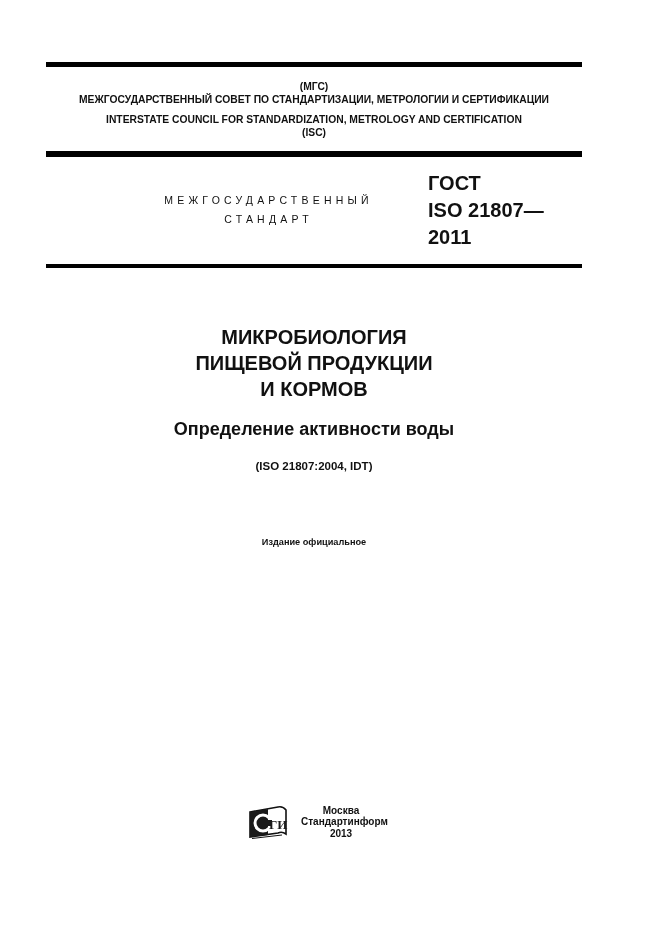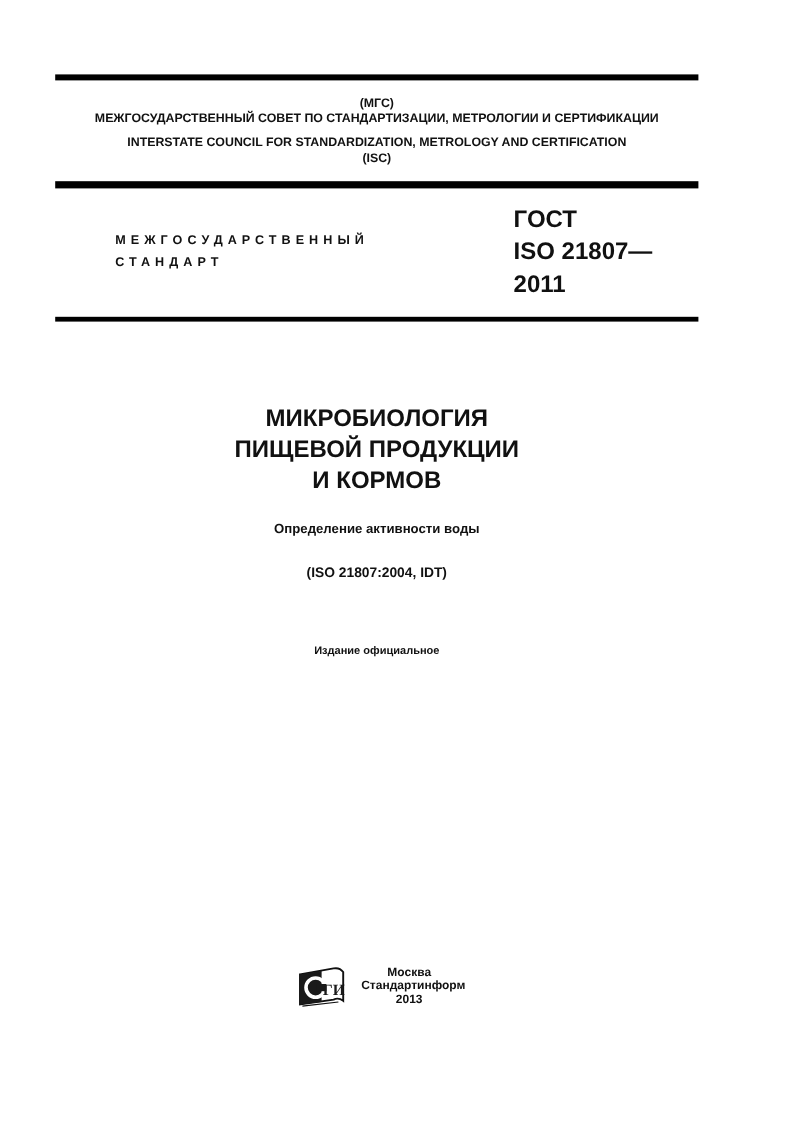--- a/index.html
+++ b/index.html
@@ -32,24 +32,25 @@
       text-align: center;
       font-weight: bold;
       font-size: 10.3px;
       line-height: 13px;
     }
     .council-ru { top: 80px; }
     .council-en { top: 113px; }
 
     .std-type {
       position: absolute;
-      left: 96px;
+      left: 116px;
       width: 305px;
       top: 191px;
-      font-weight: bold;
+      text-align: center;
+      font-weight: normal;
       font-size: 10.5px;
       letter-spacing: 4.2px;
       line-height: 19px;
     }
     .gost-num {
       position: absolute;
       left: 428px;
       top: 170px;
       font-weight: bold;
       font-size: 20px;
@@ -60,25 +61,25 @@
       position: absolute;
       left: 46px;
       width: 536px;
       top: 320px;
       text-align: center;
     }
     .main-title {
       font-weight: bold;
       font-size: 20px;
       line-height: 26px;
-      margin: 16px;
+      margin: 4px;
     }
     .subtitle {
       font-weight: bold;
-      font-size: 11px;
+      font-size: 18px;
       line-height: 20px;
       margin-top: 17px;
     }
     .iso-ref {
       font-weight: bold;
       font-size: 11.5px;
       line-height: 14px;
       margin-top: 20px;
     }
     .edition {

